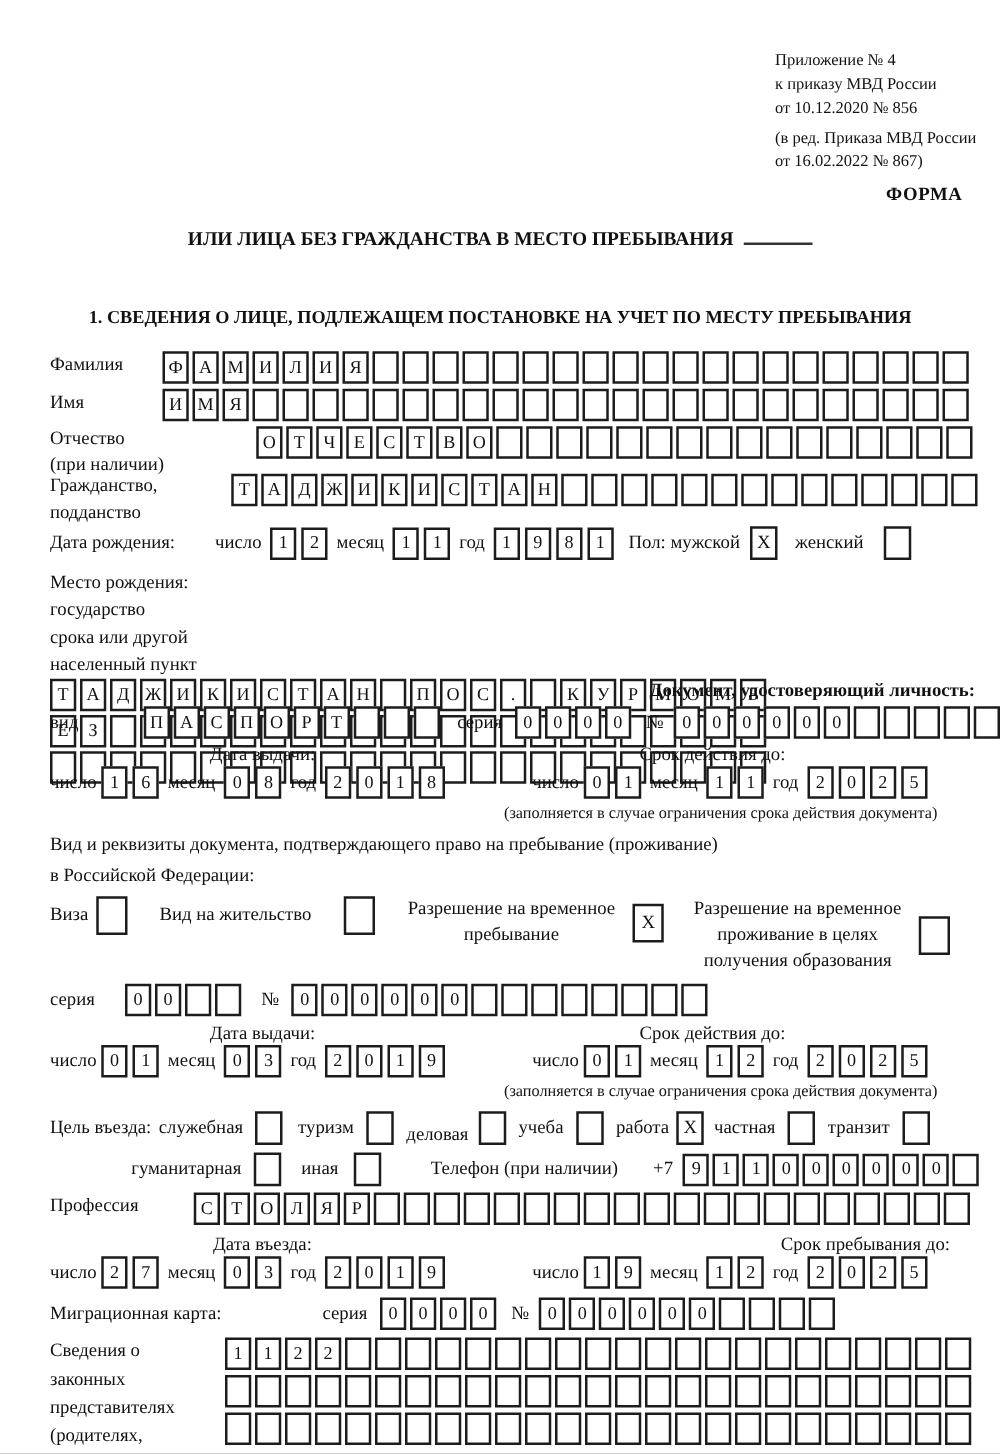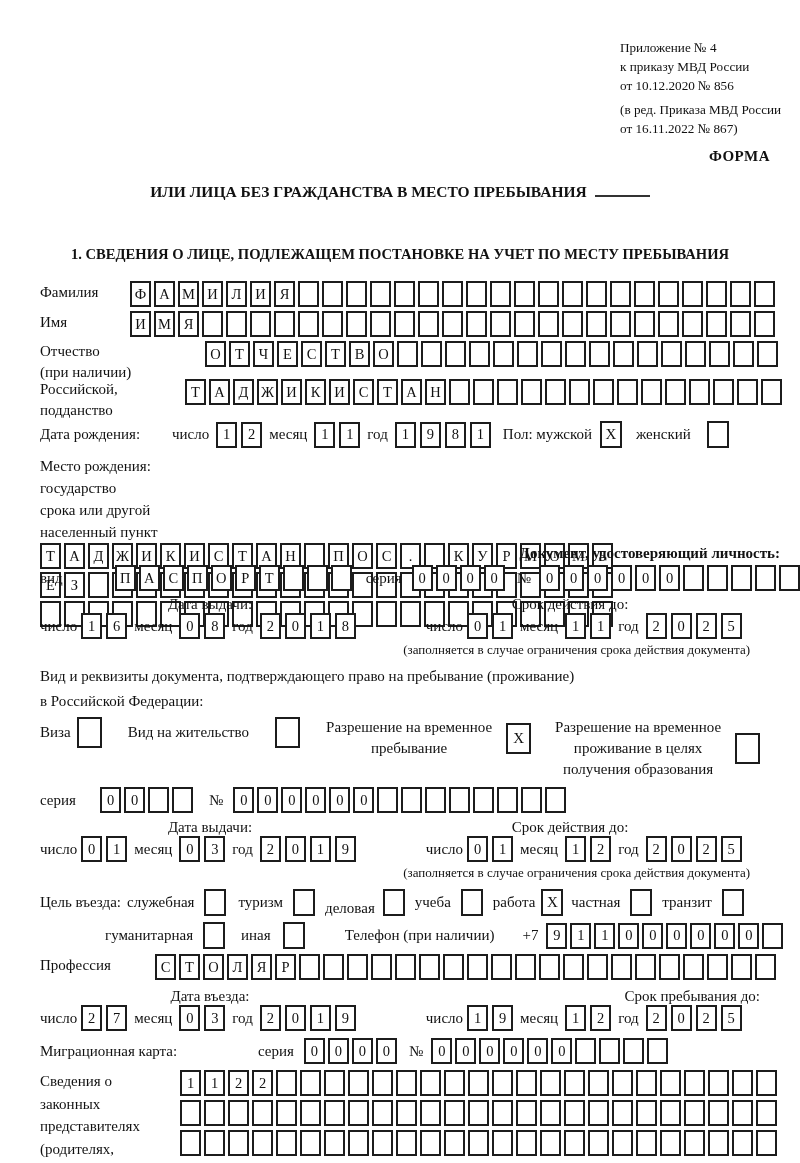--- a/index.html
+++ b/index.html
@@ -46,21 +46,21 @@
 <body>
 
 <div class="page">
 
   <div class="ref-block">
     <div>Приложение № 4</div>
     <div>к приказу МВД России</div>
     <div>от 10.12.2020 № 856</div>
     <div class="edit">
       <div>(в ред. Приказа МВД России</div>
-      <div>от 16.11.2022 № 867)</div>
+      <div>от 16.02.2022 № 867)</div>
     </div>
   </div>
   <div class="forma">ФОРМА</div>
 
   <div class="title">
     <div>
       <span>ИЛИ ЛИЦА БЕЗ ГРАЖДАНСТВА В МЕСТО ПРЕБЫВАНИЯ</span><span class="blank-line"></span>
     </div>
   </div>
   <div class="section1">1. СВЕДЕНИЯ О ЛИЦЕ, ПОДЛЕЖАЩЕМ ПОСТАНОВКЕ НА УЧЕТ ПО МЕСТУ ПРЕБЫВАНИЯ</div>
@@ -161,21 +161,21 @@
           <span class="cell"></span>
           <span class="cell"></span>
           <span class="cell"></span>
           <span class="cell"></span>
           <span class="cell"></span>
         </div>
     </div>
 
     <div class="frow" style="height:42px;">
       <span class="lab lab2" style="width:145px;">
-        <span>Российской,</span><br>
+        <span>Гражданство,</span><br>
         <span>подданство</span>
       </span>
       <div class="cellrow">
           <span class="cell">Т</span>
           <span class="cell">А</span>
           <span class="cell">Д</span>
           <span class="cell">Ж</span>
           <span class="cell">И</span>
           <span class="cell">К</span>
           <span class="cell">И</span>

